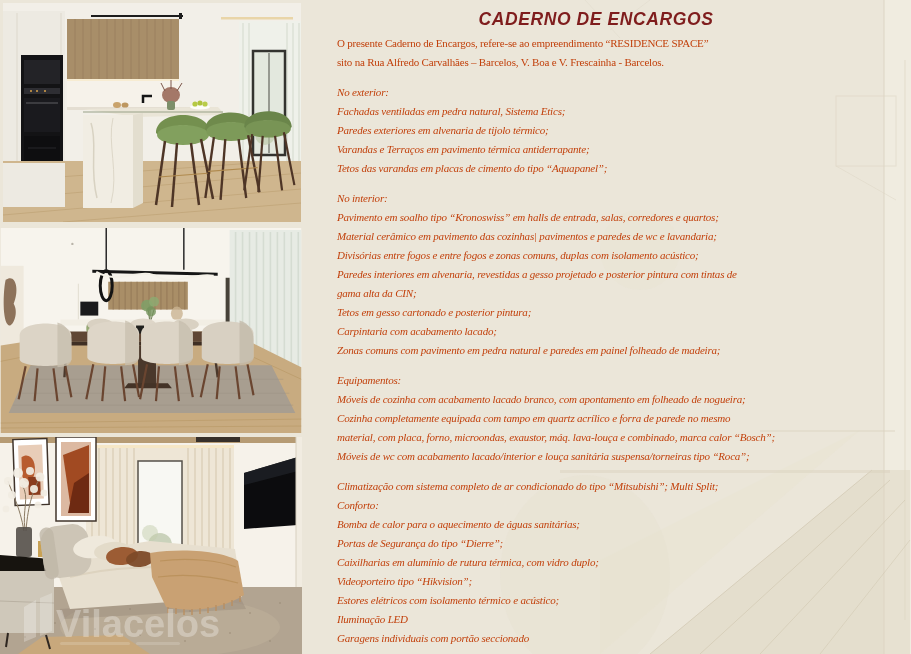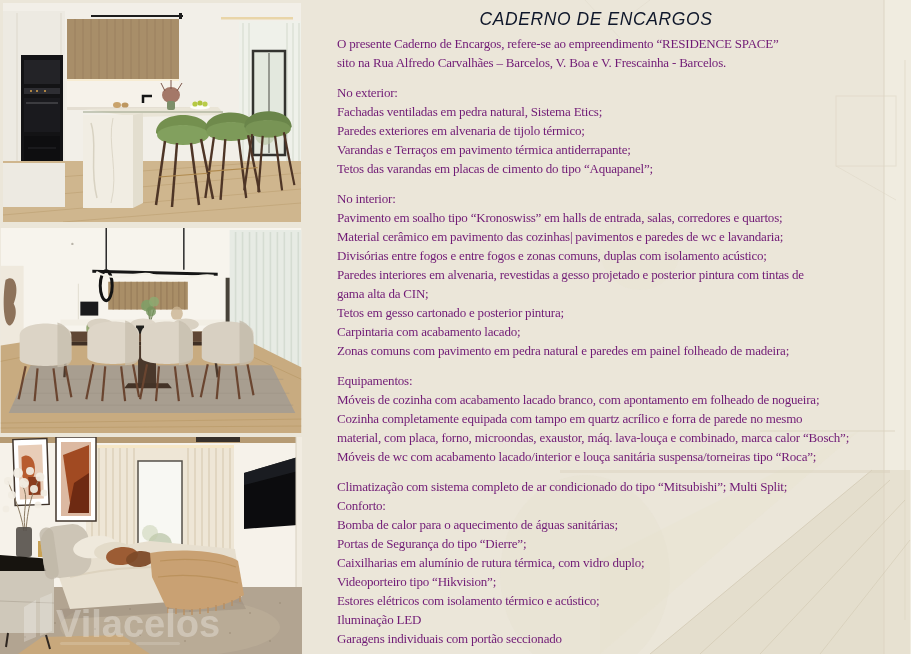--- a/index.html
+++ b/index.html
@@ -14,28 +14,28 @@
   .photo.kitchen{left:3px;top:3px;width:298px;height:219px;}
   .photo.dining{left:0;top:228px;width:302px;height:205px;}
   .photo.bedroom{left:0;top:437px;width:302px;height:217px;}
   .text-col{
     position:absolute;left:337px;top:6px;width:562px;z-index:3;
     color:#2f2d29;
   }
   h1.doc-title{
     margin:0 44px 2px 0;height:26px;line-height:26px;
     font-family:"Liberation Sans", sans-serif;
-    font-style:italic;font-weight:400;font-size:17.5px;letter-spacing:.6px;
-    text-align:center;color:#0f172a;
+    font-style:italic;font-weight:700;font-size:17.5px;letter-spacing:.6px;
+    text-align:center;color:#7f1d1d;
   }
   .line{
-    height:19px;line-height:19px;font-size:13px;letter-spacing:-0.2px;
-    white-space:nowrap;color:#701a75;
+    height:19px;line-height:19px;font-size:11px;letter-spacing:-0.2px;
+    white-space:nowrap;color:#c2410c;
   }
-  .section{margin-top:11px;}
+  .section{margin-top:11px;font-style:italic;}
 </style>
 </head>
 <body>
 
 <svg class="bg-layer" viewBox="0 0 911 654" xmlns="http://www.w3.org/2000/svg">
   <rect x="884" y="0" width="27" height="654" fill="#f0ece0"></rect>
   <line x1="884" y1="0" x2="884" y2="654" stroke="#dcd5c4" stroke-width="1"></line>
   <line x1="905" y1="60" x2="905" y2="620" stroke="#e3dccb" stroke-width="1"></line>
   <ellipse cx="585" cy="575" rx="85" ry="100" fill="#e6dfcd" opacity="0.35"></ellipse>
   <polygon points="600,560 860,430 600,654" fill="#e8e1cf" opacity="0.35"></polygon>

